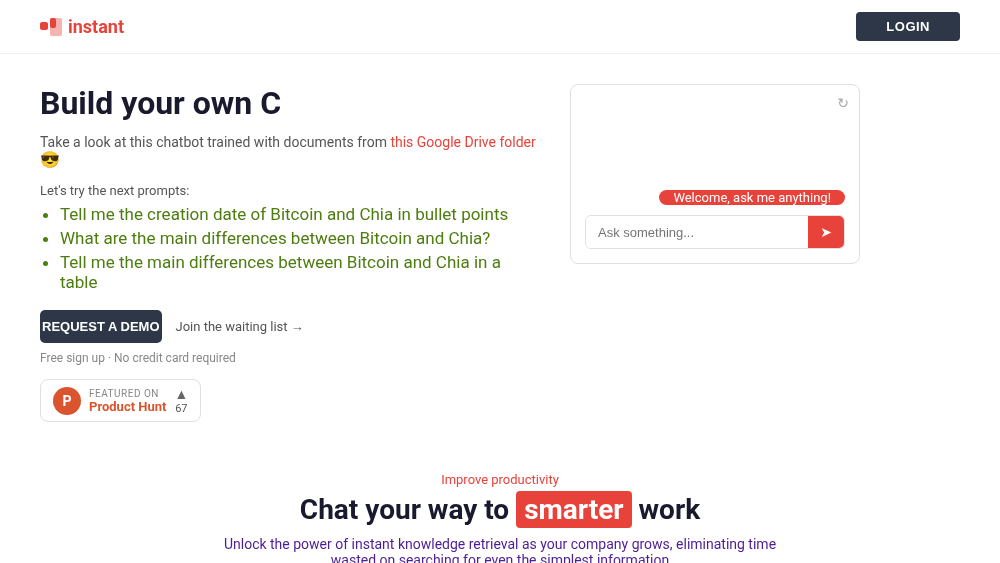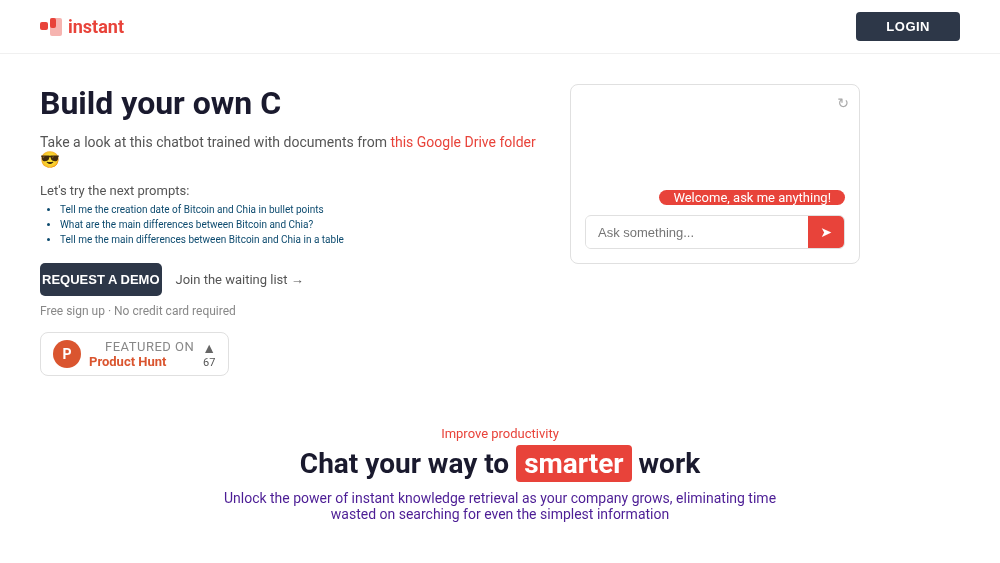--- a/index.html
+++ b/index.html
@@ -73,22 +73,22 @@
       font-size: 13px;
       color: #555;
       margin-bottom: 6px;
     }
     .prompts-list {
       list-style: disc;
       padding-left: 20px;
       margin-bottom: 18px;
     }
     .prompts-list li {
-      font-size: 10px;
-      color: #0c4a6e;
+      font-size: 17px;
+      color: #4d7c0f;
       margin-bottom: 4px;
     }
     .hero-cta {
       display: flex;
       align-items: center;
       gap: 14px;
       margin-bottom: 8px;
     }
     .request-demo-btn {
       background: #2d3748;
@@ -129,25 +129,24 @@
       justify-content: center;
       color: #fff;
       font-weight: 700;
       font-size: 14px;
     }
     .ph-text {
       display: flex;
       flex-direction: column;
     }
     .ph-featured {
-      font-size: 13px;
+      font-size: 10px;
       color: #888;
       text-transform: uppercase;
       letter-spacing: 0.5px;
-      margin-left: 16px;
     }
     .ph-name {
       font-size: 13px;
       font-weight: 700;
       color: #da552f;
     }
     .ph-votes {
       display: flex;
       flex-direction: column;
       align-items: center;

